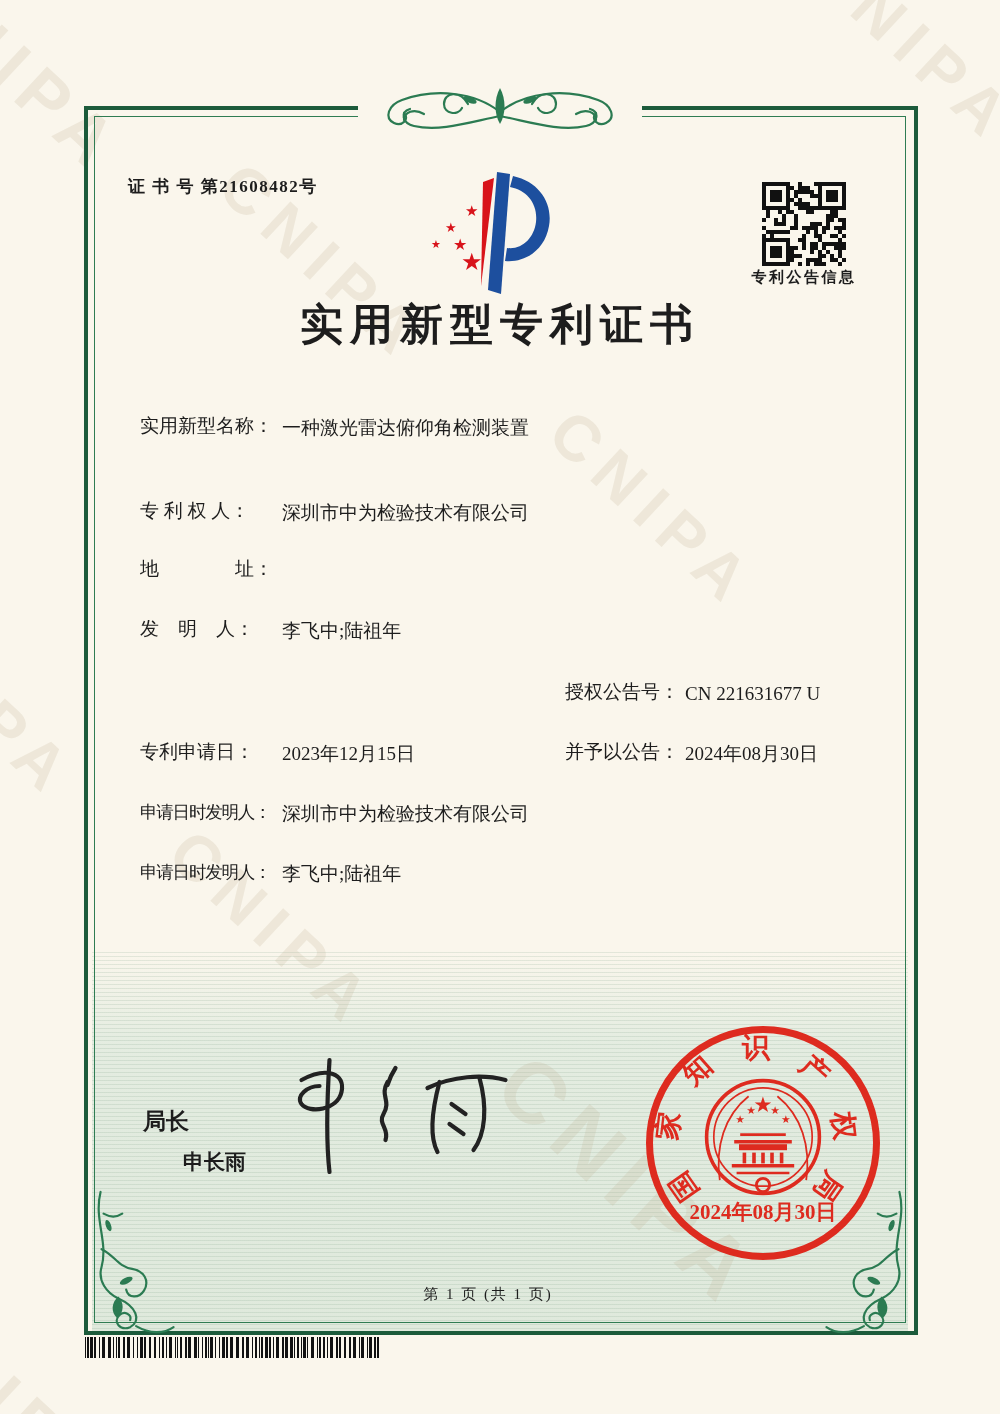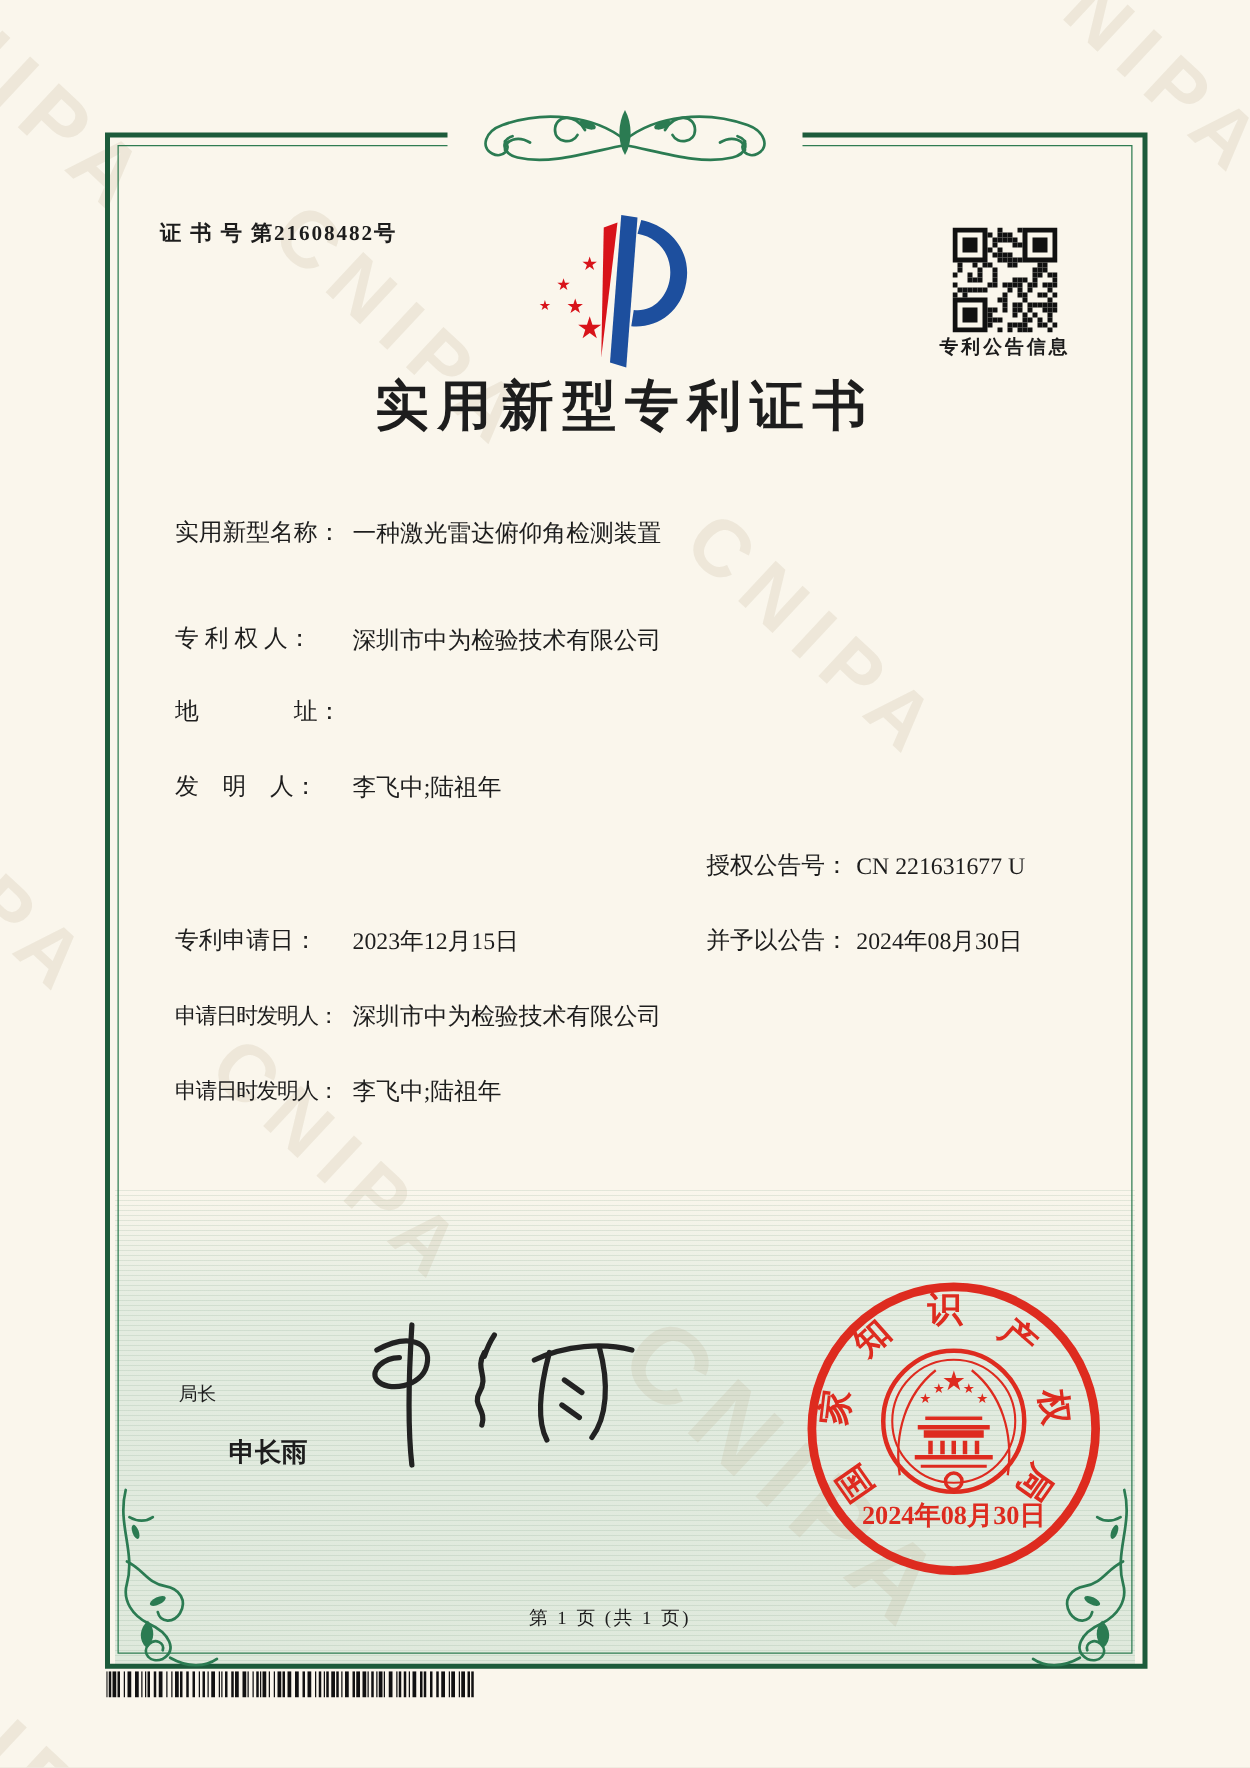--- a/index.html
+++ b/index.html
@@ -38,21 +38,21 @@
   .pair{display:inline-flex;}
   .pair-r{position:absolute;left:425px;top:0;}
   .pair-r .lab{width:112px;text-align:right;}
   
   .statement{position:absolute;left:122px;top:950px;width:760px;font-size:17px;line-height:37px;
              letter-spacing:1.6px;z-index:5;color:#111;}
   .statement .l1{text-indent:34px;white-space:nowrap;}
   .statement .l2{white-space:nowrap;letter-spacing:1.2px;}
   
   .signer-title{position:absolute;left:143px;top:1106px;font-family:"Liberation Sans","DejaVu Sans",sans-serif;
-                font-weight:normal;font-size:15px;z-index:6;}
+                font-weight:bold;font-size:23px;z-index:6;}
   .signer-name{position:absolute;left:143px;top:1148px;font-family:"Liberation Sans","DejaVu Sans",sans-serif;
                font-weight:bold;font-size:21px;z-index:6;margin-left:40px;}
   .signature{position:absolute;left:265px;top:1052px;width:265px;height:140px;z-index:6;}
   
   .seal{position:absolute;left:646px;top:1026px;width:234px;height:234px;z-index:6;opacity:.96;}
   .seal-ring{position:absolute;left:0;top:0;width:220px;height:220px;border:7px solid #DE2418;border-radius:50%;}
   .seal-char{position:absolute;left:117px;top:117px;font-size:28px;font-weight:bold;color:#DE2418;
              font-family:"Liberation Serif",serif;}
   .seal-emblem{position:absolute;left:57px;top:48px;width:120px;height:126px;}
   .seal-date{position:absolute;left:26px;top:172px;width:182px;text-align:center;font-size:21px;font-weight:bold;

